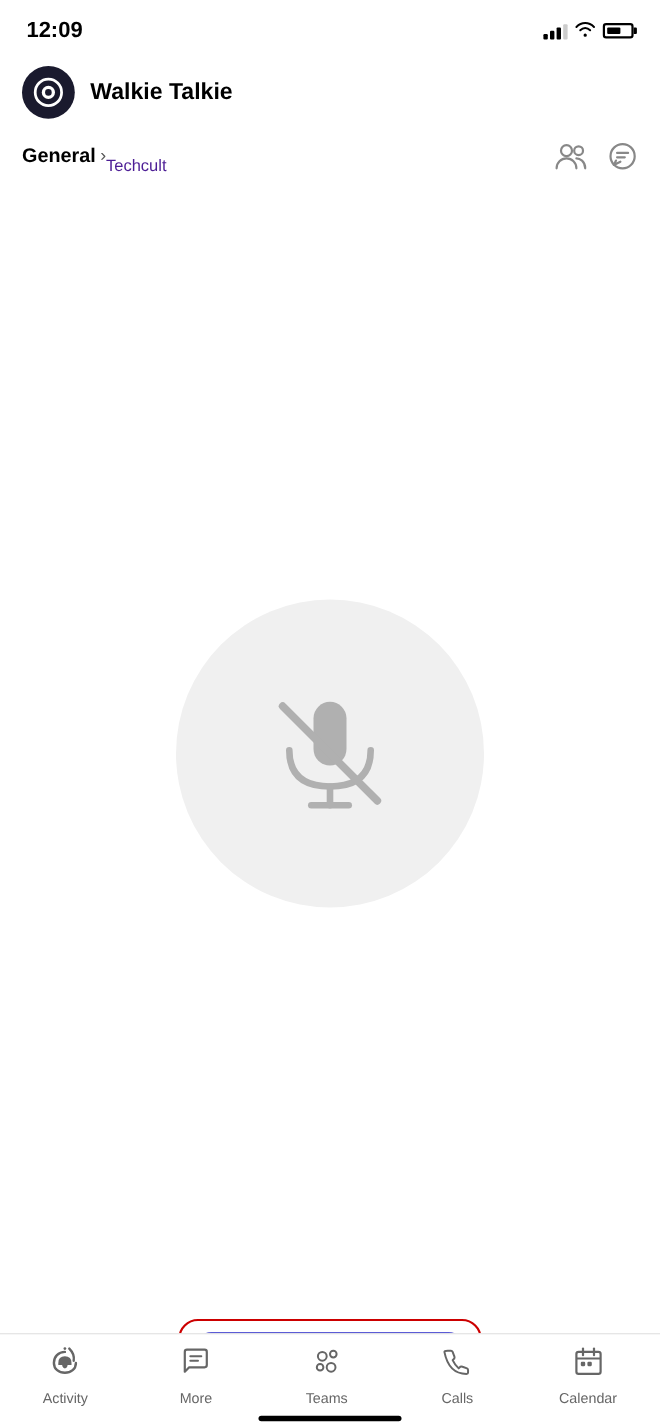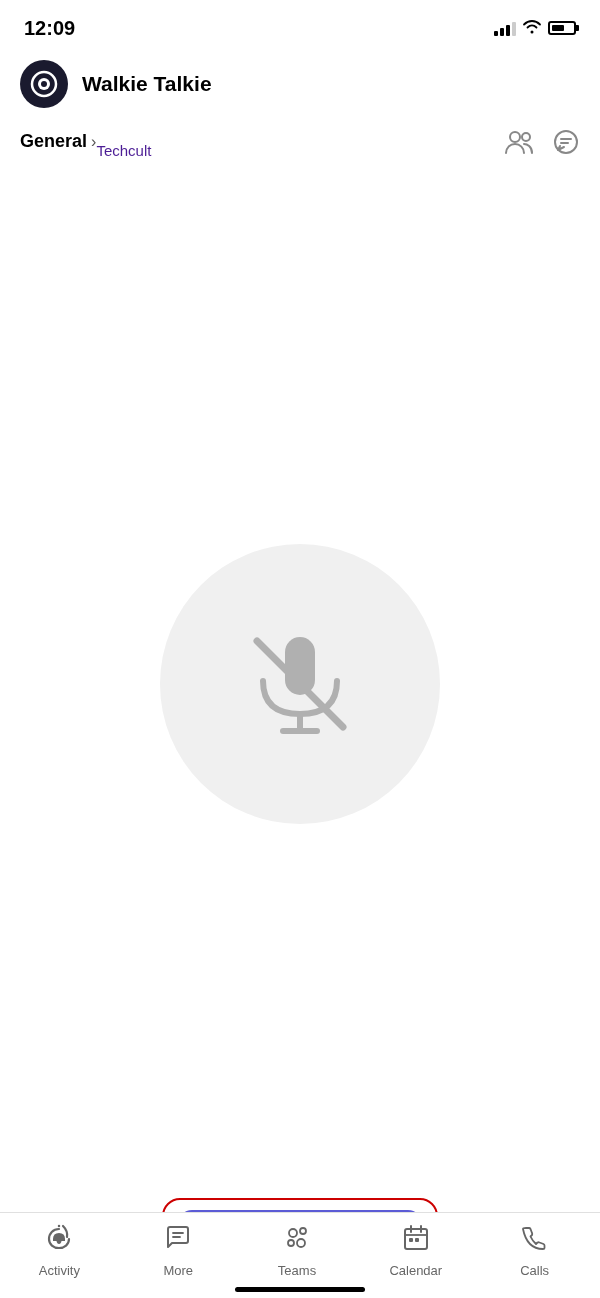--- a/index.html
+++ b/index.html
@@ -390,36 +390,36 @@
         <circle cx="8" cy="20" r="3" stroke="#666" stroke-width="1.8" fill="none"></circle>
         <circle cx="18" cy="20" r="4" stroke="#666" stroke-width="1.8" fill="none"></circle>
       </svg>
     </span>
     <span class="nav-label">Teams</span>
   </div>
 
   <div class="nav-item">
     <span class="nav-icon">
       <svg width="28" height="28" viewBox="0 0 28 28" fill="none">
+        <path d="M5 5 L8 5 Q9 5 9.5 6 L11 10 Q11.5 11 11 12 L9.5 13.5 Q11 17 15 21 L16.5 19.5 Q17.5 19 18.5 19.5 L22.5 21 Q23.5 21.5 23.5 22.5 L23.5 25 Q23.5 26 22 26 Q6 26 2 6 Q2 5 5 5 Z" stroke="#666" stroke-width="1.8" fill="none" stroke-linejoin="round"></path>
+      </svg>
+    </span>
+    <span class="nav-label">Calls</span>
+  </div>
+
+  <div class="nav-item">
+    <span class="nav-icon">
+      <svg width="28" height="28" viewBox="0 0 28 28" fill="none">
         <rect x="3" y="6" width="22" height="20" rx="2" stroke="#666" stroke-width="2" fill="none"></rect>
         <line x1="3" y1="12" x2="25" y2="12" stroke="#666" stroke-width="1.8"></line>
         <line x1="9" y1="3" x2="9" y2="9" stroke="#666" stroke-width="2" stroke-linecap="round"></line>
         <line x1="19" y1="3" x2="19" y2="9" stroke="#666" stroke-width="2" stroke-linecap="round"></line>
         <rect x="7" y="15" width="4" height="4" rx="1" fill="#666"></rect>
         <rect x="13" y="15" width="4" height="4" rx="1" fill="#666"></rect>
       </svg>
     </span>
     <span class="nav-label">Calendar</span>
   </div>
 
-  <div class="nav-item">
-    <span class="nav-icon">
-      <svg width="28" height="28" viewBox="0 0 28 28" fill="none">
-        <path d="M5 5 L8 5 Q9 5 9.5 6 L11 10 Q11.5 11 11 12 L9.5 13.5 Q11 17 15 21 L16.5 19.5 Q17.5 19 18.5 19.5 L22.5 21 Q23.5 21.5 23.5 22.5 L23.5 25 Q23.5 26 22 26 Q6 26 2 6 Q2 5 5 5 Z" stroke="#666" stroke-width="1.8" fill="none" stroke-linejoin="round"></path>
-      </svg>
-    </span>
-    <span class="nav-label">Calls</span>
-  </div>
-
 
 </div>
 
 <div class="home-indicator"></div>
 
 </body></html>

